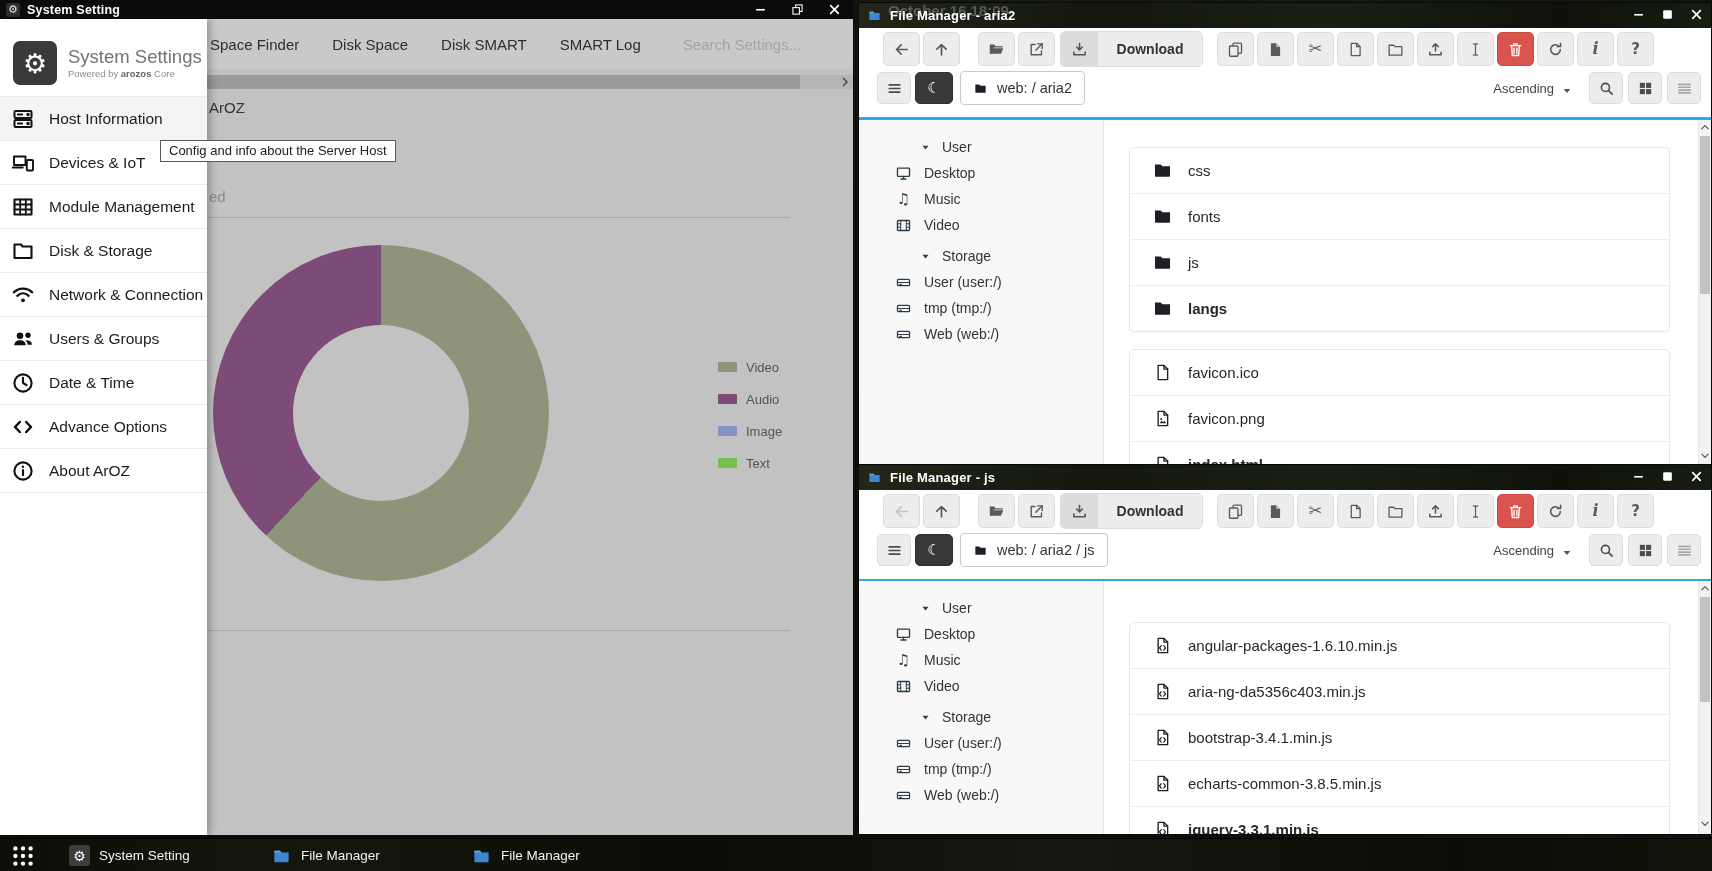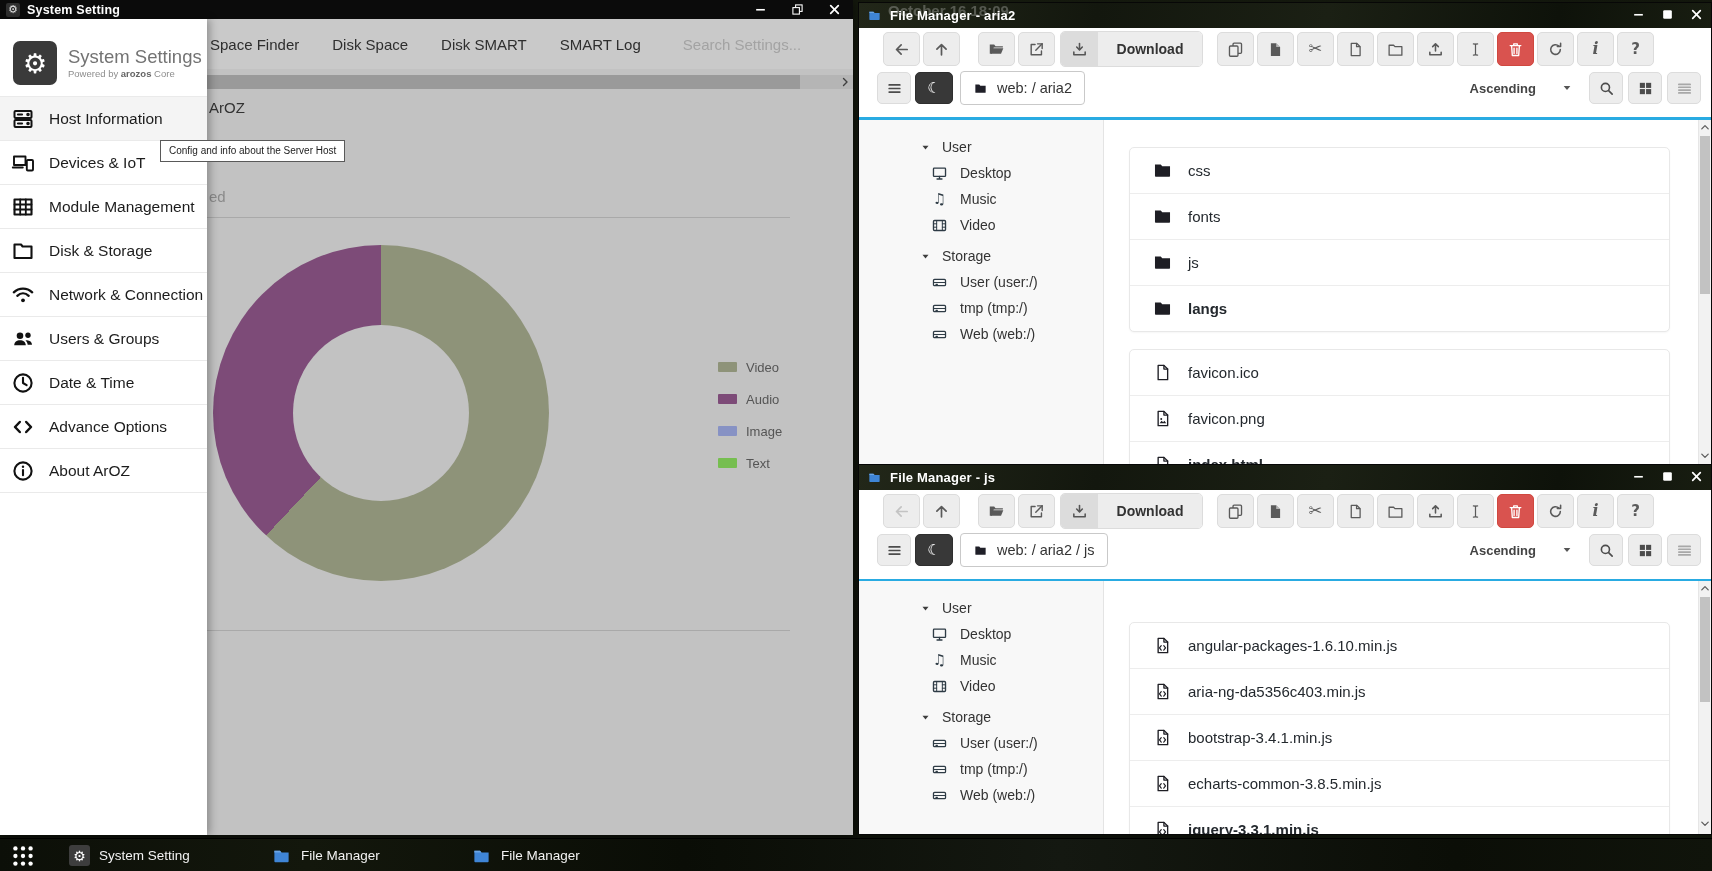--- a/index.html
+++ b/index.html
@@ -48,21 +48,21 @@
   .ss-logo{display:flex;align-items:center;padding:15px 0 0 13px;gap:11px;height:58px;}
   .ss-logo-gear{width:44px;height:44px;background:#3a3a3a;border-radius:7px;display:flex;align-items:center;justify-content:center;color:#fff;font-size:27px;flex:none;}
   .ss-logo-title{font-size:18.5px;color:#737373;line-height:1.05;}
   .ss-logo-sub{font-size:9.5px;color:#8d8d8d;margin-top:2px;}
   .ss-logo-sub b{color:#666;}
   .ss-menu{position:absolute;left:0;right:0;top:77px;border-top:1px solid #eaeaea;}
   .ss-item{display:flex;align-items:center;height:43px;border-bottom:1px solid #eaeaea;padding-left:11px;gap:14px;cursor:default;}
   .ss-item.active{background:#f4f4f4;}
   .ss-item .ic{width:24px;height:24px;color:#111;}
   .ss-item-label{font-size:15.5px;color:#1c1c1c;}
-  .tooltip{position:absolute;left:160px;top:121px;height:20px;line-height:20px;background:#fff;border:1px solid #595959;padding:0 8px;font-size:10px;color:#222;white-space:nowrap;z-index:40;}
+  .tooltip{position:absolute;left:160px;top:121px;height:20px;line-height:20px;background:#fff;border:1px solid #595959;padding:0 8px;font-size:13px;color:#222;white-space:nowrap;z-index:40;}
 
   
   .fm{left:858px;width:854px;background:#fff;border:1px solid #070707;}
   #fm0{top:2px;height:833px;z-index:3;}
   #fm1{top:464px;height:371px;z-index:4;}
   .fm-titlebar{position:relative;height:25px;display:flex;align-items:center;padding-left:8px;gap:8px;
     background:linear-gradient(100deg,#222719 0%,#13170e 28%,#1b2014 55%,#0e120a 82%,#181d11 100%);text-align:center;}
   .fm-titlebar .ic{width:15px;height:13px;}
   .fm-title{color:#fff;font-size:13px;font-weight:700;letter-spacing:.2px;}
   .fm-ctrls{position:absolute;right:8px;top:0;height:100%;display:flex;align-items:center;gap:16px;}
@@ -77,33 +77,33 @@
   .tb-dl-label{width:104px;background:#ededed;display:flex;align-items:center;justify-content:center;font-size:14px;font-weight:700;color:#333;}
   .sp-open{margin-left:15px;} .sp-copy{margin-left:9px;}
   .fm-pathrow{position:relative;display:flex;align-items:center;height:36px;padding-left:18px;gap:4px;background:#fff;}
   .pr-btn{width:34px;height:32px;border-radius:5px;background:#ededed;border:1px solid #dcdcdc;display:flex;align-items:center;justify-content:center;color:#4c4c4c;box-sizing:border-box;}
   .pr-btn.dark{width:38px;background:#383838;border-color:#2e2e2e;color:#fff;}
   .pr-btn.dark .g{font-size:15px;}
   .breadcrumb{display:flex;align-items:center;height:32px;border:1px solid #c9c9c9;border-radius:4px;background:#fff;padding:0 12px;gap:9px;margin-left:3px;}
   .breadcrumb .ic{width:15px;height:13px;color:#1f1f28;}
   .breadcrumb-text{font-size:14.5px;color:#333;white-space:nowrap;}
   .pr-right{position:absolute;right:10px;top:2px;display:flex;align-items:center;gap:5px;}
-  .sort{display:flex;align-items:center;gap:26px;margin-right:12px;font-weight:bold;}
+  .sort{display:flex;align-items:flex-end;gap:8px;margin-right:12px;}
   .sort-label{font-size:13px;color:#444;}
   .sort .ic{width:10px;height:10px;color:#555;}
   .view-muted{color:#a8a8a8;}
   .fm-blueline{height:3px;background:#29abe2;margin-top:11px;}
   .fm-content{position:absolute;left:0;right:0;bottom:0;display:flex;background:#fff;}
   #fm0 .fm-content{top:117px;} #fm1 .fm-content{top:116px;}
   .fm-tree{width:245px;flex:none;background:#f8f8f8;border-right:1px solid #e4e4e4;padding-top:14px;box-sizing:border-box;}
   .tree-section{margin-bottom:5px;}
   .tree-head{display:flex;align-items:center;height:26px;padding-left:62px;gap:12px;cursor:default;}
   .tree-head .ic{width:9px;height:9px;color:#3d3d3d;}
   .tree-label{font-size:14px;color:#333;}
-  .tree-child{display:flex;align-items:center;height:26px;padding-left:36px;gap:12px;cursor:default;margin-left:36px;}
+  .tree-child{display:flex;align-items:center;height:26px;padding-left:36px;gap:12px;cursor:default;}
   .tree-child .ic{width:17px;height:17px;color:#2e3b45;}
   .tree-child .g{font-size:15px;color:#2e3b45;}
   .fm-files{flex:1;padding:27px 28px 0 25px;overflow:hidden;}
   #fm1 .fm-files{padding-top:41px;}
   .file-group{border:1px solid #e8e8e8;border-radius:5px;background:#fff;margin-bottom:17px;box-shadow:0 1px 2px rgba(0,0,0,.04);}
   .file-row{display:flex;align-items:center;height:45px;padding-left:23px;gap:16px;border-bottom:1px solid #ededed;cursor:default;}
   .file-row:last-child{border-bottom:none;font-weight:bold;}
   .file-row .ic{width:19px;height:19px;color:#1e1e24;}
   .file-name{font-size:15px;color:#24292e;}
   .fm-scroll{position:relative;width:13px;flex:none;background:#f2f2f2;border-left:1px solid #e6e6e6;box-sizing:border-box;}

